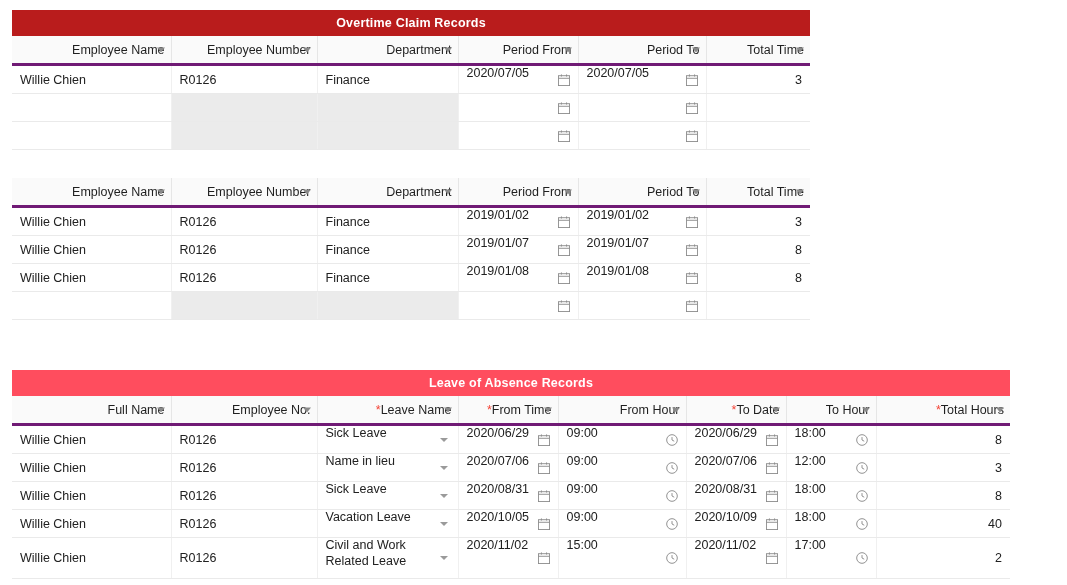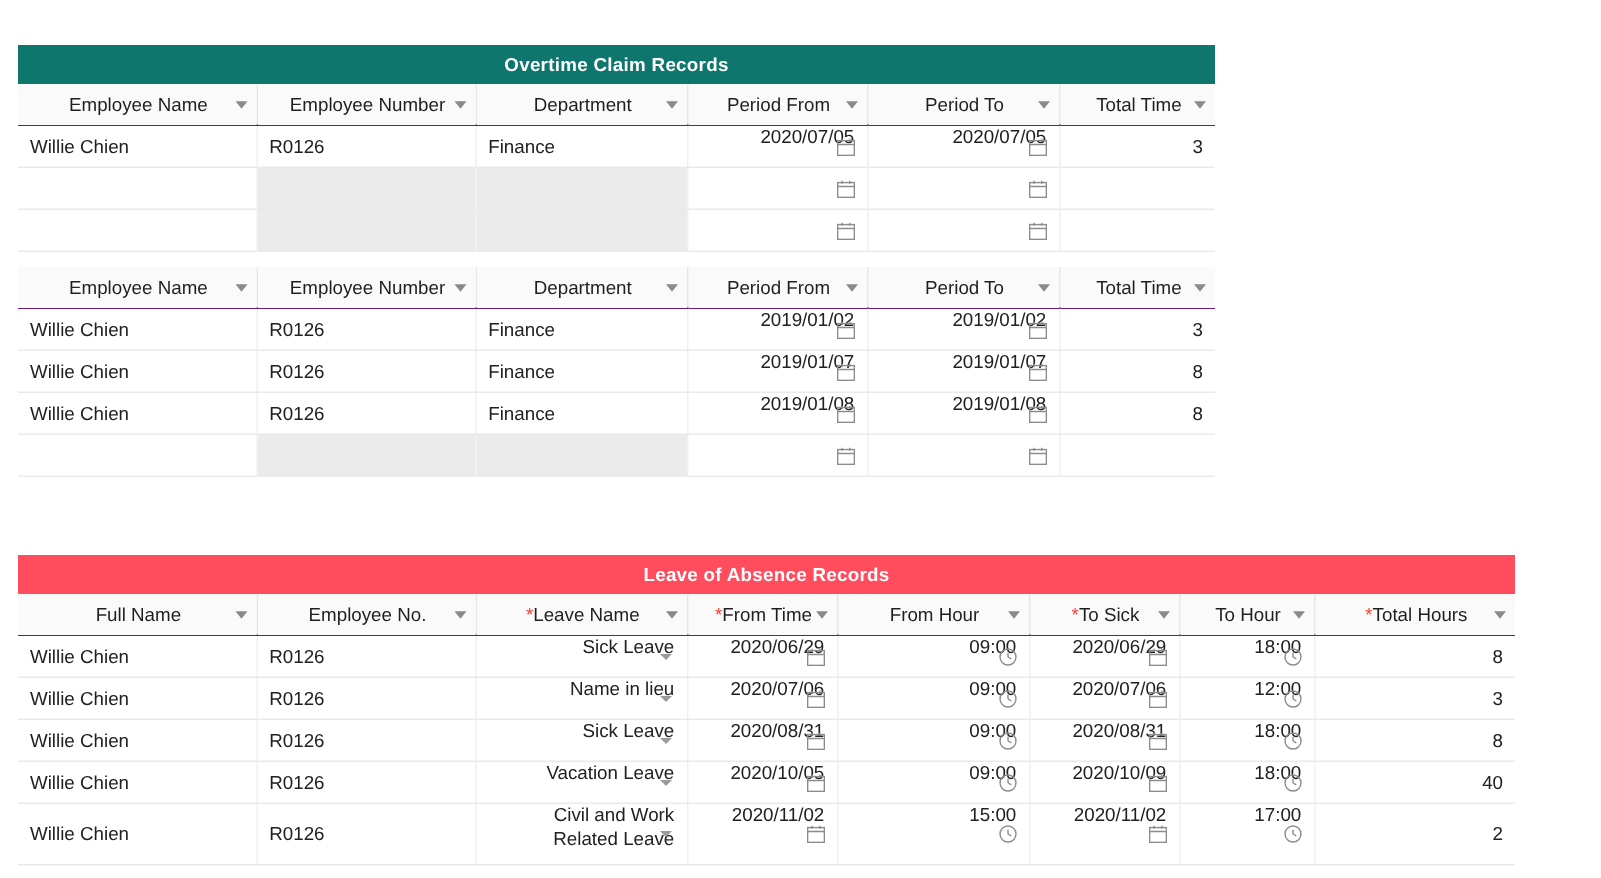--- a/index.html
+++ b/index.html
@@ -32,23 +32,23 @@
   }
   table.grid {
     border-collapse: collapse;
     table-layout: fixed;
     width: 100%;
     font-size: 12.5px;
     color: #212121;
   }
   table.grid th {
     font-weight: normal;
-    text-align: center;
+    text-align: right;
     background: #fafafa;
-    border-bottom: 1px solid #701a75;
+    border-bottom: 3px solid #701a75;
     border-right: 1px solid #e6e6e6;
     height: 27px;
     padding: 0 6px 0 8px;
     color: #1f1f1f;
     position: relative;
     white-space: nowrap;
     overflow: hidden;
   }
   table.grid th:last-child { border-right: none; }
   table.grid th .req { color: #f44336; }
@@ -73,21 +73,20 @@
   }
   table.grid td:last-child { border-right: none; }
   table.grid tr.tall td { height: 40px; }
   td.num { text-align: right; }
   td.shaded { background: #ebebeb; }
   .cellwrap {
     position: relative;
     display: block;
     width: 100%;
     height: 100%;
-    text-align: right;
   }
   .cal-icon, .clock-icon, .dd-caret {
     position: absolute;
     right: 0;
     top: 50%;
     transform: translateY(-50%);
     color: #8c8c8c;
   }
   .cal-icon svg, .clock-icon svg { display: block; }
   .dd-caret {
@@ -99,21 +98,21 @@
   }
   .lbl { display: inline-block; }
   .wrap2 { white-space: normal; line-height: 1.25; }
 </style>
 </head>
 <body>
 
 <div class="page">
 
   <div class="table-block" style="left:12px; top:10px; width:798px;">
-    <div class="title-bar" style="background:#0f766e;margin-top:20px;">Overtime Claim Records</div>
+    <div class="title-bar" style="background:#b91c1c;">Overtime Claim Records</div>
     <table class="grid">
       <colgroup>
         <col style="width:159px">
           <col style="width:146px">
           <col style="width:141px">
         <col style="width:120px">
           <col style="width:128px">
           <col style="width:104px">
       </colgroup>
       <thead>
@@ -393,21 +392,21 @@
           <col style="width:90px">
           <col style="width:134px">
       </colgroup>
       <thead>
         <tr>
           <th><span class="lbl">Full Name</span><span class="caret"></span></th>
           <th><span class="lbl">Employee No.</span><span class="caret"></span></th>
           <th><span class="req">*</span><span class="lbl">Leave Name</span><span class="caret"></span></th>
           <th><span class="req">*</span><span class="lbl">From Time</span><span class="caret"></span></th>
           <th><span class="lbl">From Hour</span><span class="caret"></span></th>
-          <th><span class="req">*</span><span class="lbl">To Sick</span><span class="caret"></span></th>
+          <th><span class="req">*</span><span class="lbl">To Date</span><span class="caret"></span></th>
           <th><span class="lbl">To Hour</span><span class="caret"></span></th>
           <th><span class="req">*</span><span class="lbl">Total Hours</span><span class="caret"></span></th>
         </tr>
       </thead>
       <tbody>
 
         <tr>
           <td>Willie Chien</td>
           <td>R0126</td>
           <td>

